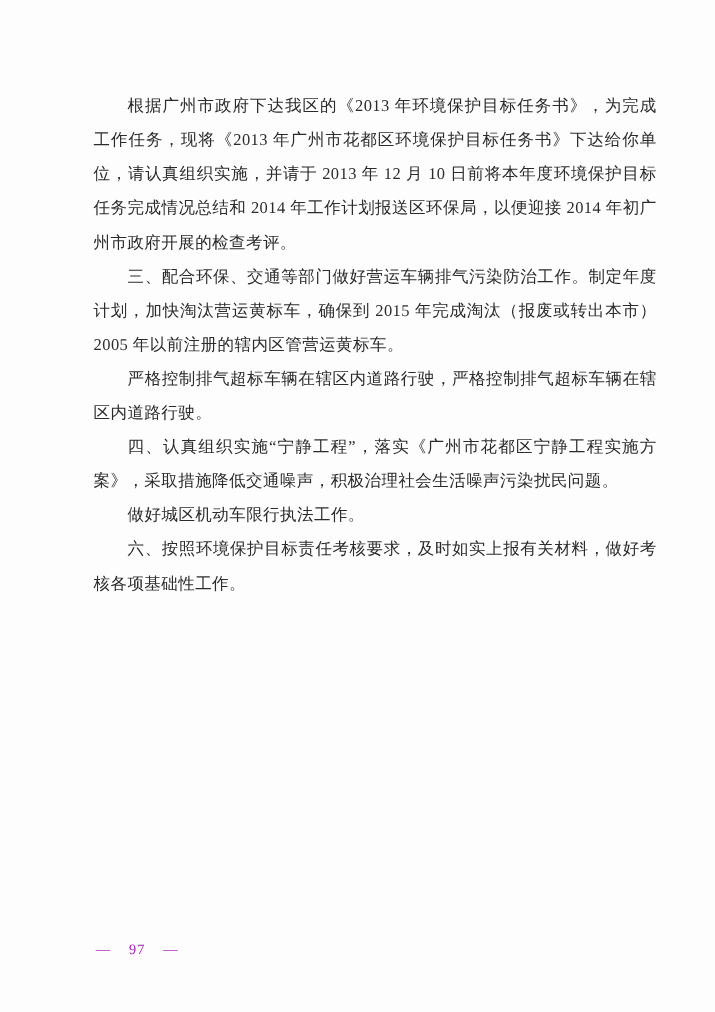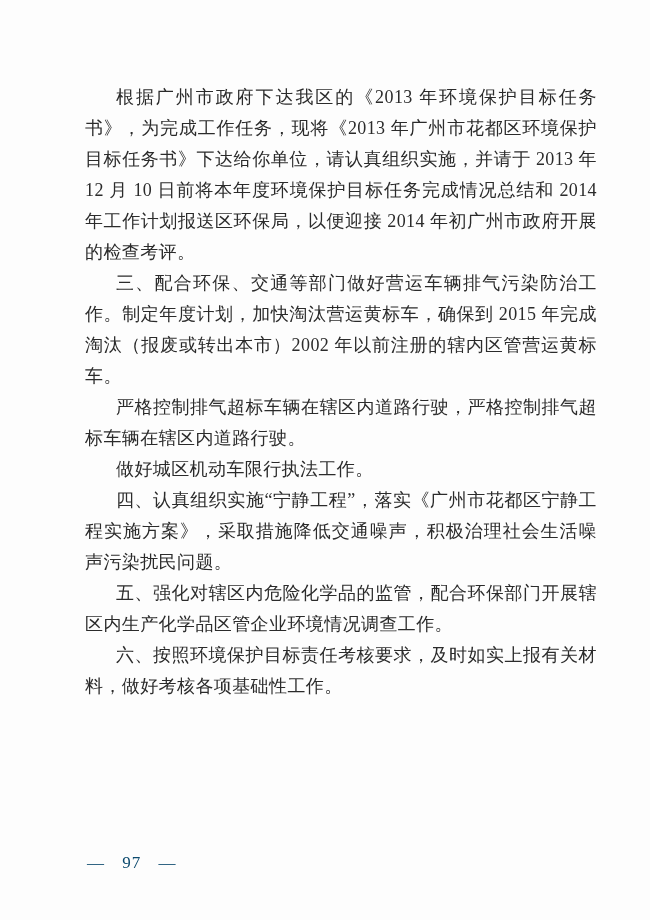--- a/index.html
+++ b/index.html
@@ -15,49 +15,48 @@
     background: #fdfdfd;
     overflow: hidden;
     font-family: "Liberation Serif", "DejaVu Serif", serif;
     color: #2b2b2b;
   }
   .content {
     position: absolute;
     top: 82px;
     left: 85px;
     width: 512px;
-    font-size: 18px;
+    font-size: 15px;
     line-height: 31px;
     text-align: justify;
     text-justify: inter-ideograph;
     letter-spacing: 0.4px;
   }
   .content p {
     margin: 0;
     padding: 0;
     text-indent: 31px;
   }
   .page-number {
     position: absolute;
     left: 87px;
     top: 852px;
-    font-size: 17px;
+    font-size: 13px;
     line-height: 22px;
-    color: #0c4a6e;
+    color: #a21caf;
     word-spacing: 12px;
     letter-spacing: 1px;
   }
 </style>
 </head>
 <body>
 
 <div class="page">
   <div class="content">
     <p>根据广州市政府下达我区的《2013 年环境保护目标任务书》，为完成工作任务，现将《2013 年广州市花都区环境保护目标任务书》下达给你单位，请认真组织实施，并请于 2013 年 12 月 10 日前将本年度环境保护目标任务完成情况总结和 2014 年工作计划报送区环保局，以便迎接 2014 年初广州市政府开展的检查考评。</p>
-    <p>三、配合环保、交通等部门做好营运车辆排气污染防治工作。制定年度计划，加快淘汰营运黄标车，确保到 2015 年完成淘汰（报废或转出本市）2002 年以前注册的辖内区管营运黄标车。</p>
+    <p>三、配合环保、交通等部门做好营运车辆排气污染防治工作。制定年度计划，加快淘汰营运黄标车，确保到 2015 年完成淘汰（报废或转出本市）2005 年以前注册的辖内区管营运黄标车。</p>
     <p>严格控制排气超标车辆在辖区内道路行驶，严格控制排气超标车辆在辖区内道路行驶。</p>
+    <p>四、认真组织实施“宁静工程”，落实《广州市花都区宁静工程实施方案》，采取措施降低交通噪声，积极治理社会生活噪声污染扰民问题。</p>
     <p>做好城区机动车限行执法工作。</p>
-    <p>四、认真组织实施“宁静工程”，落实《广州市花都区宁静工程实施方案》，采取措施降低交通噪声，积极治理社会生活噪声污染扰民问题。</p>
-    <p>五、强化对辖区内危险化学品的监管，配合环保部门开展辖区内生产化学品区管企业环境情况调查工作。</p>
     <p>六、按照环境保护目标责任考核要求，及时如实上报有关材料，做好考核各项基础性工作。</p>
   </div>
   <div class="page-number">— 97 —</div>
 </div>
 
 </body></html>

